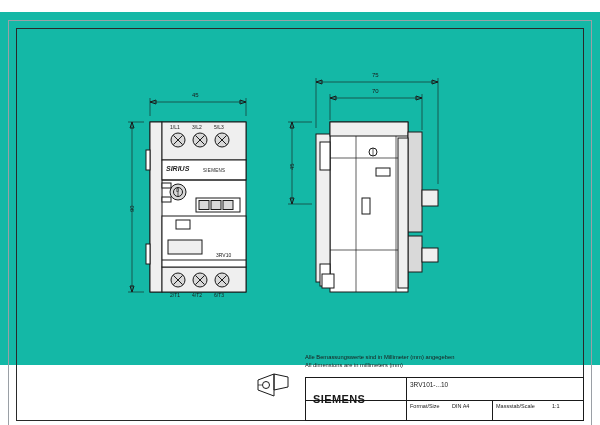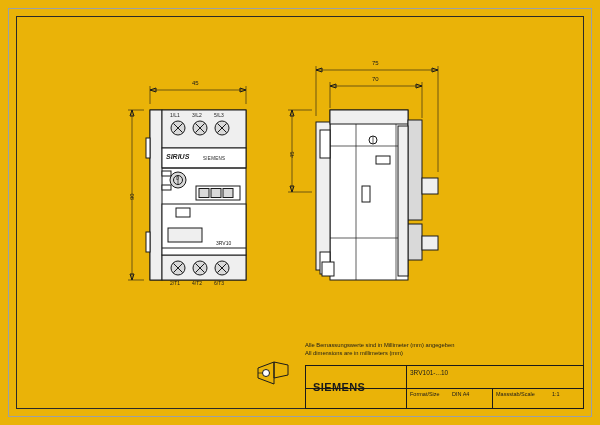--- a/index.html
+++ b/index.html
@@ -9,22 +9,23 @@
   }
   body {
     width: 600px;
     height: 425px;
     font-family: "Liberation Sans", sans-serif;
     overflow: hidden;
   }
   #sheet {
     position: relative;
     width: 600px;
-    height: 425px;
-    background: #eab308;
+    height: 353px;
+    background: #14b8a6;
+    margin-top: 12px;
   }
   .frame-outer {
     position: absolute;
     left: 8px;
     top: 8px;
     width: 584px;
     height: 409px;
     border: 1px solid #9aa0a6;
     box-sizing: border-box;
   }

